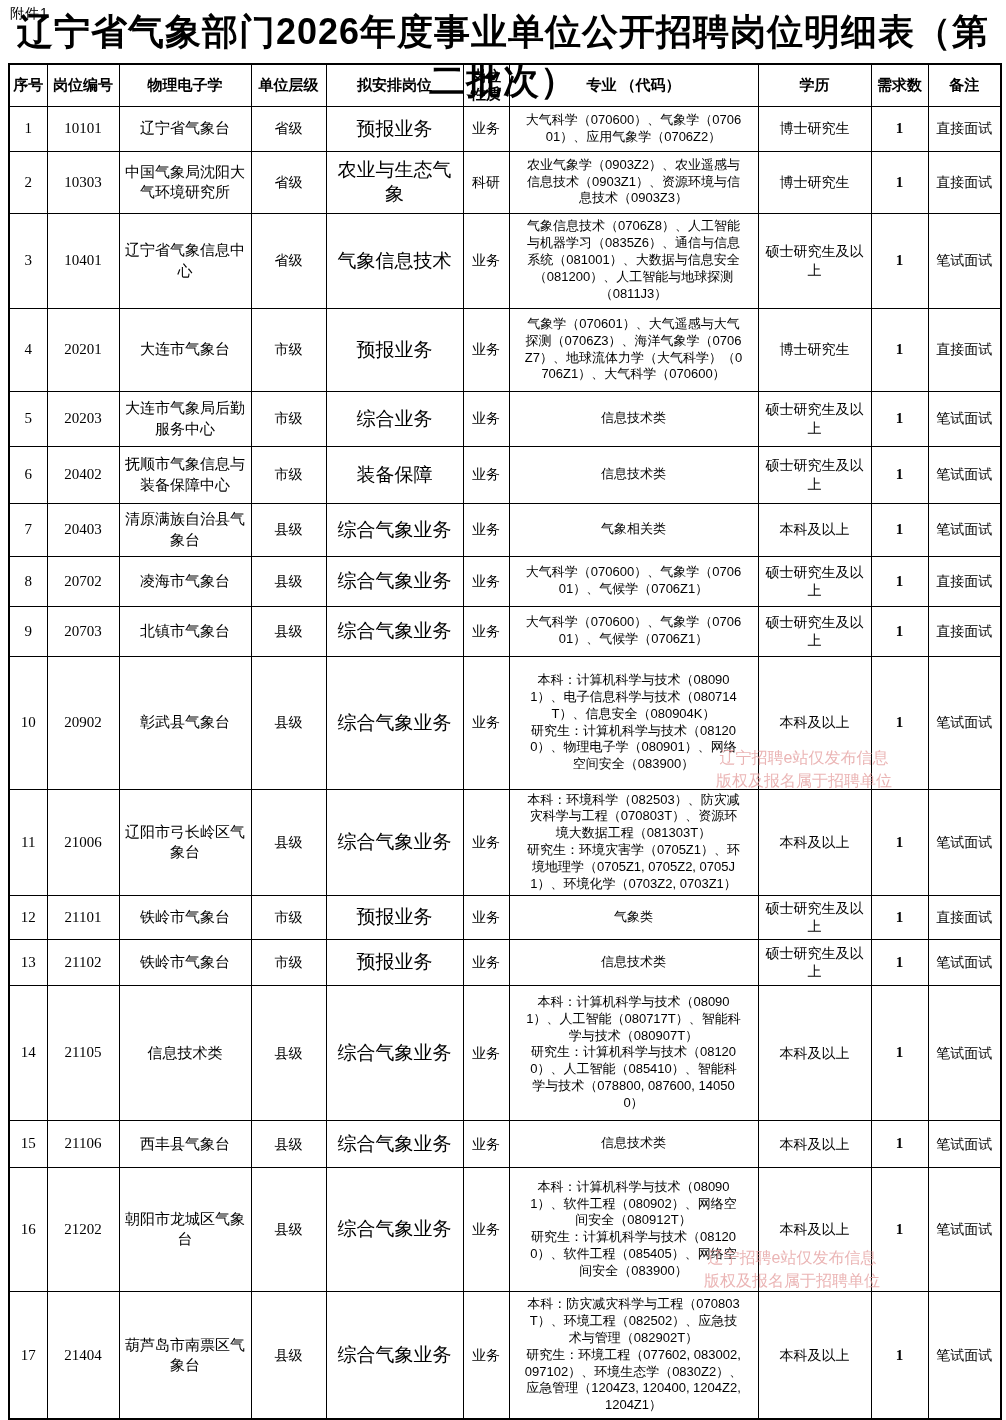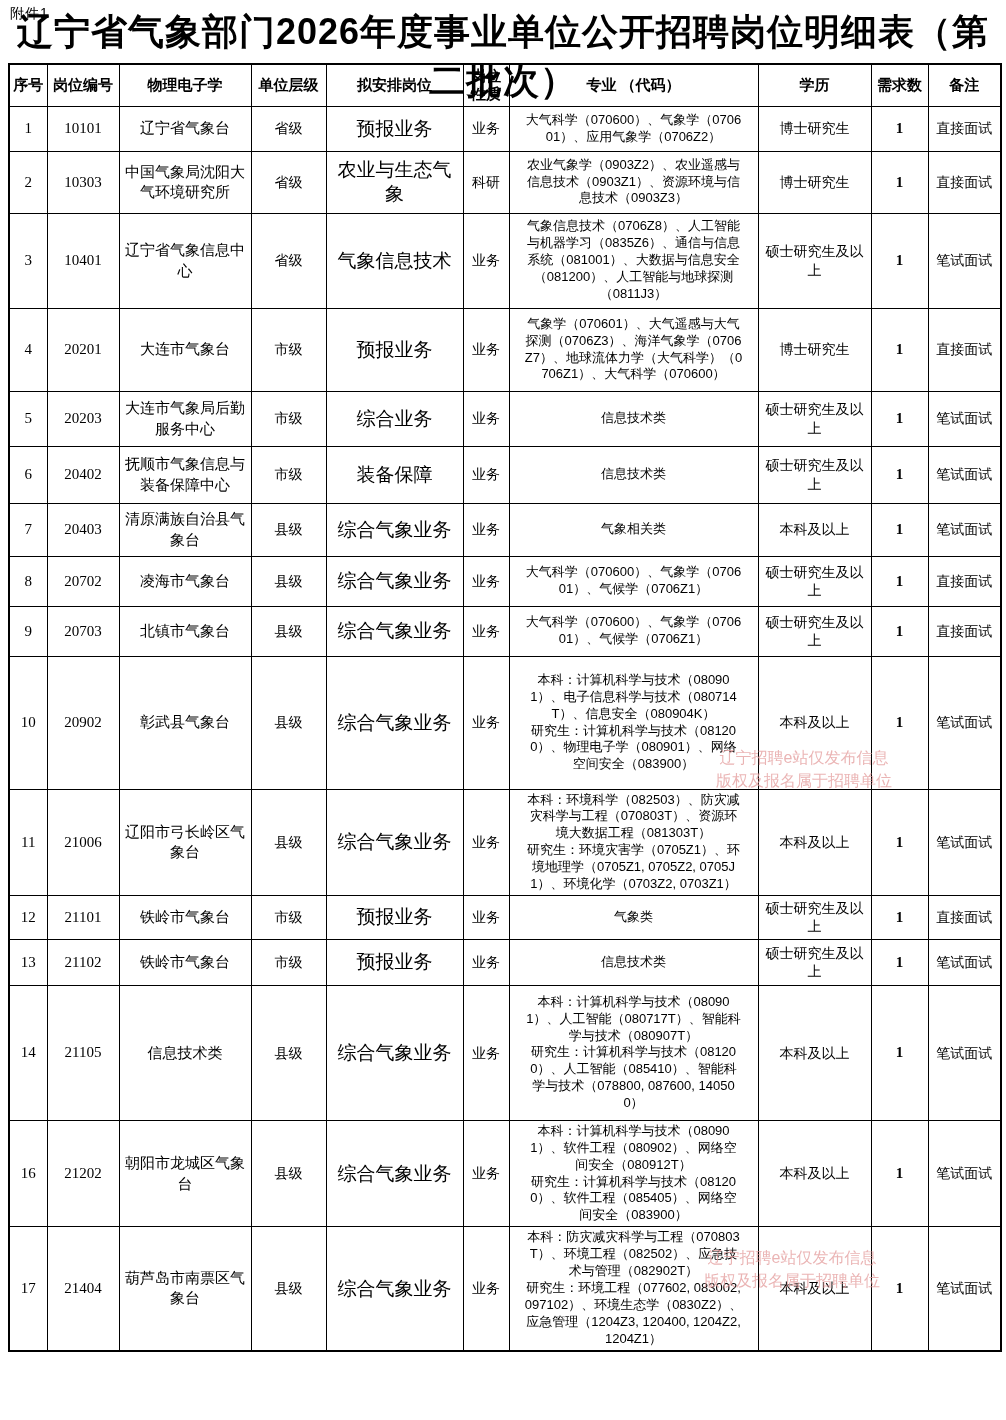--- a/index.html
+++ b/index.html
@@ -267,20 +267,32 @@
     <td class="c-level">县级</td>
     <td class="c-pos">综合气象业务</td>
     <td class="c-nature">业务</td>
     <td class="c-major">本科：计算机科学与技术（080901）、人工智能（080717T）、智能科学与技术（080907T）
 研究生：计算机科学与技术（081200）、人工智能（085410）、智能科学与技术（078800, 087600, 140500）</td>
     <td class="c-edu">本科及以上</td>
     <td class="c-count">1</td>
     <td class="c-note">笔试面试</td>
   </tr>
       <tr>
+    <td class="c-no">15</td>
+    <td class="c-code">21106</td>
+    <td class="c-unit">西丰县气象台</td>
+    <td class="c-level">县级</td>
+    <td class="c-pos">综合气象业务</td>
+    <td class="c-nature">业务</td>
+    <td class="c-major">信息技术类</td>
+    <td class="c-edu">本科及以上</td>
+    <td class="c-count">1</td>
+    <td class="c-note">笔试面试</td>
+  </tr>
+      <tr>
     <td class="c-no">16</td>
     <td class="c-code">21202</td>
     <td class="c-unit">朝阳市龙城区气象台</td>
     <td class="c-level">县级</td>
     <td class="c-pos">综合气象业务</td>
     <td class="c-nature">业务</td>
     <td class="c-major">本科：计算机科学与技术（080901）、软件工程（080902）、网络空间安全（080912T）
 研究生：计算机科学与技术（081200）、软件工程（085405）、网络空间安全（083900）</td>
     <td class="c-edu">本科及以上</td>
     <td class="c-count">1</td>

